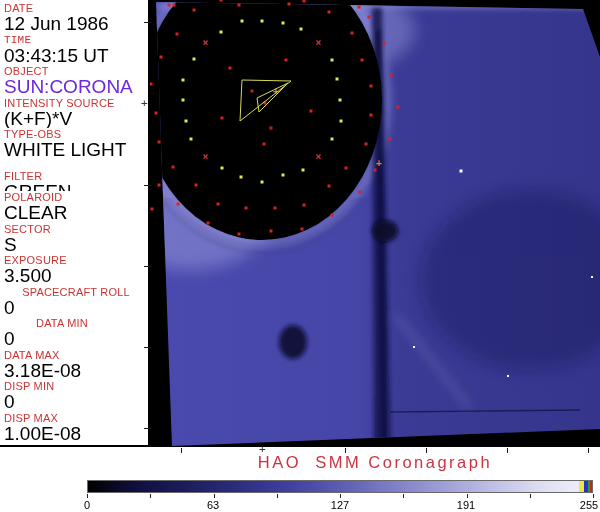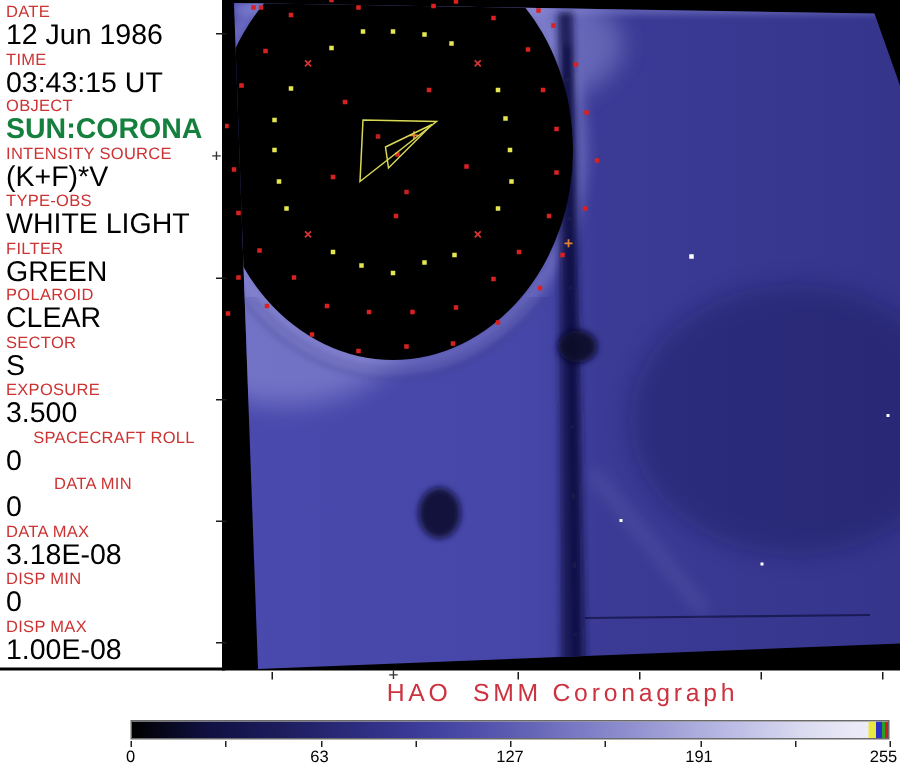--- a/index.html
+++ b/index.html
@@ -41,37 +41,37 @@
 <body>
 
 <div class="screen">
 
   <div class="panel">
       <div class="field">
         <div class="lbl" style="color: rgb(204, 51, 51);">DATE</div>
         <div class="val" style="color: rgb(0, 0, 0);">12 Jun 1986</div>
       </div>
       <div class="field">
-        <div class="lbl" style="color: rgb(204, 51, 51);">TIME</div>
+        <div class="lbl" style="color: rgb(204, 51, 51); font-family: Liberation Mono, monospace;">TIME</div>
         <div class="val" style="color: rgb(0, 0, 0);">03:43:15 UT</div>
       </div>
       <div class="field">
         <div class="lbl" style="color: rgb(204, 51, 51);">OBJECT</div>
-        <div class="val" style="color: #15803d; font-weight: bold;">SUN:CORONA</div>
+        <div class="val" style="color: #6d28d9;">SUN:CORONA</div>
       </div>
       <div class="field">
         <div class="lbl" style="color: rgb(204, 51, 51);">INTENSITY SOURCE</div>
         <div class="val" style="color: rgb(0, 0, 0);">(K+F)*V</div>
       </div>
       <div class="field">
         <div class="lbl" style="color: rgb(204, 51, 51);">TYPE-OBS</div>
         <div class="val" style="color: rgb(0, 0, 0);">WHITE LIGHT</div>
       </div>
       <div class="field">
-        <div class="lbl" style="color: rgb(204, 51, 51);">FILTER</div>
+        <div class="lbl" style="color: rgb(204, 51, 51); margin-top: 10px;">FILTER</div>
         <div class="val" style="color: rgb(0, 0, 0);">GREEN</div>
       </div>
       <div class="field">
         <div class="lbl" style="color: rgb(204, 51, 51);">POLAROID</div>
         <div class="val" style="color: rgb(0, 0, 0);">CLEAR</div>
       </div>
       <div class="field">
         <div class="lbl" style="color: rgb(204, 51, 51);">SECTOR</div>
         <div class="val" style="color: rgb(0, 0, 0);">S</div>
       </div>

